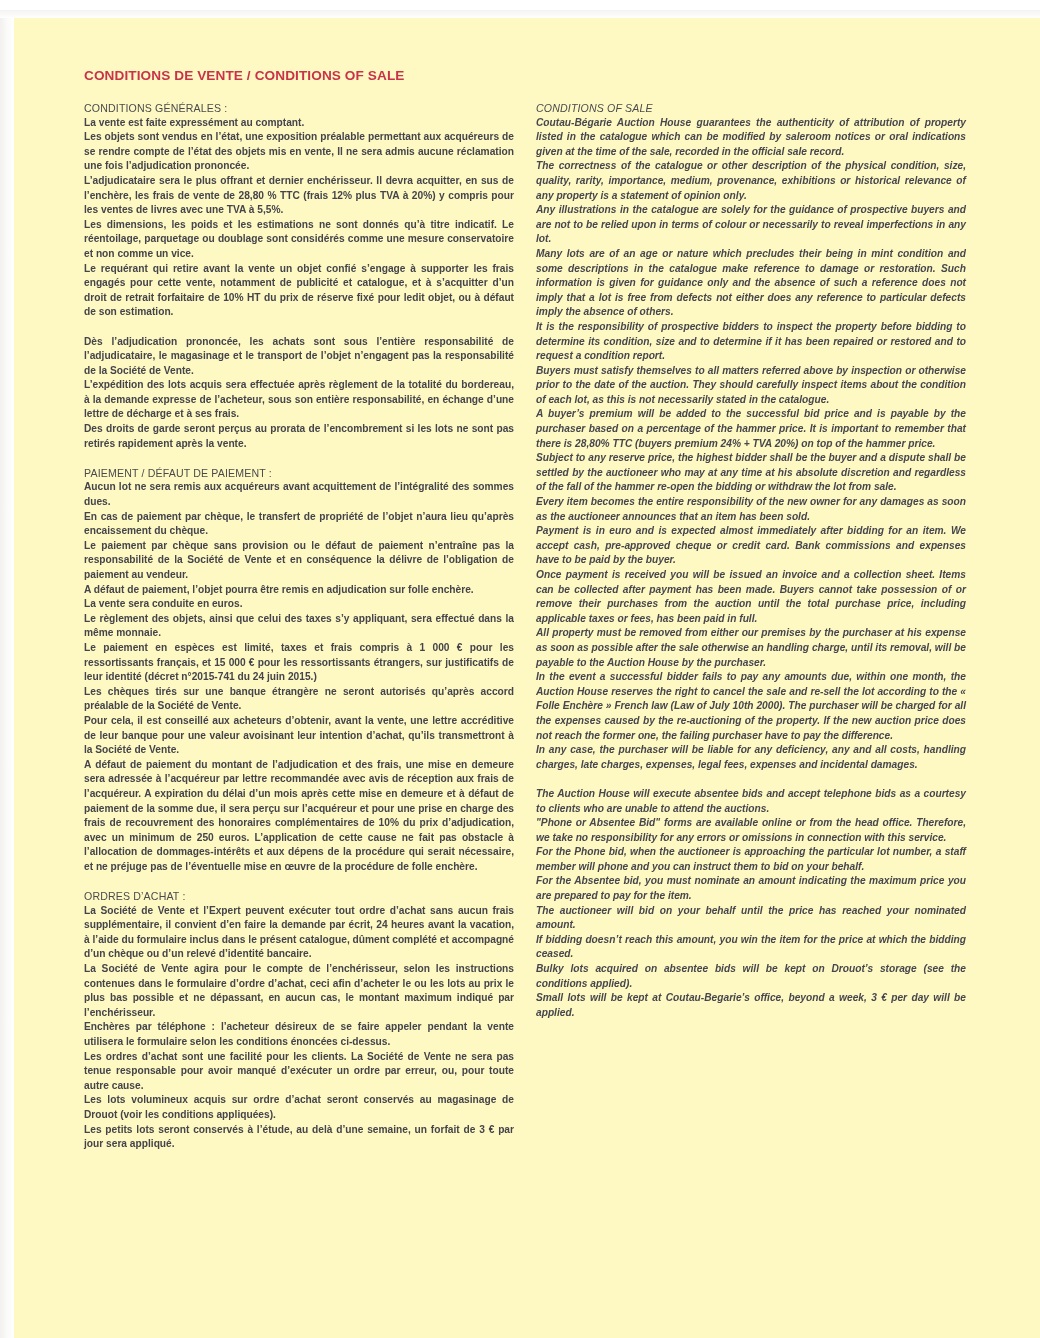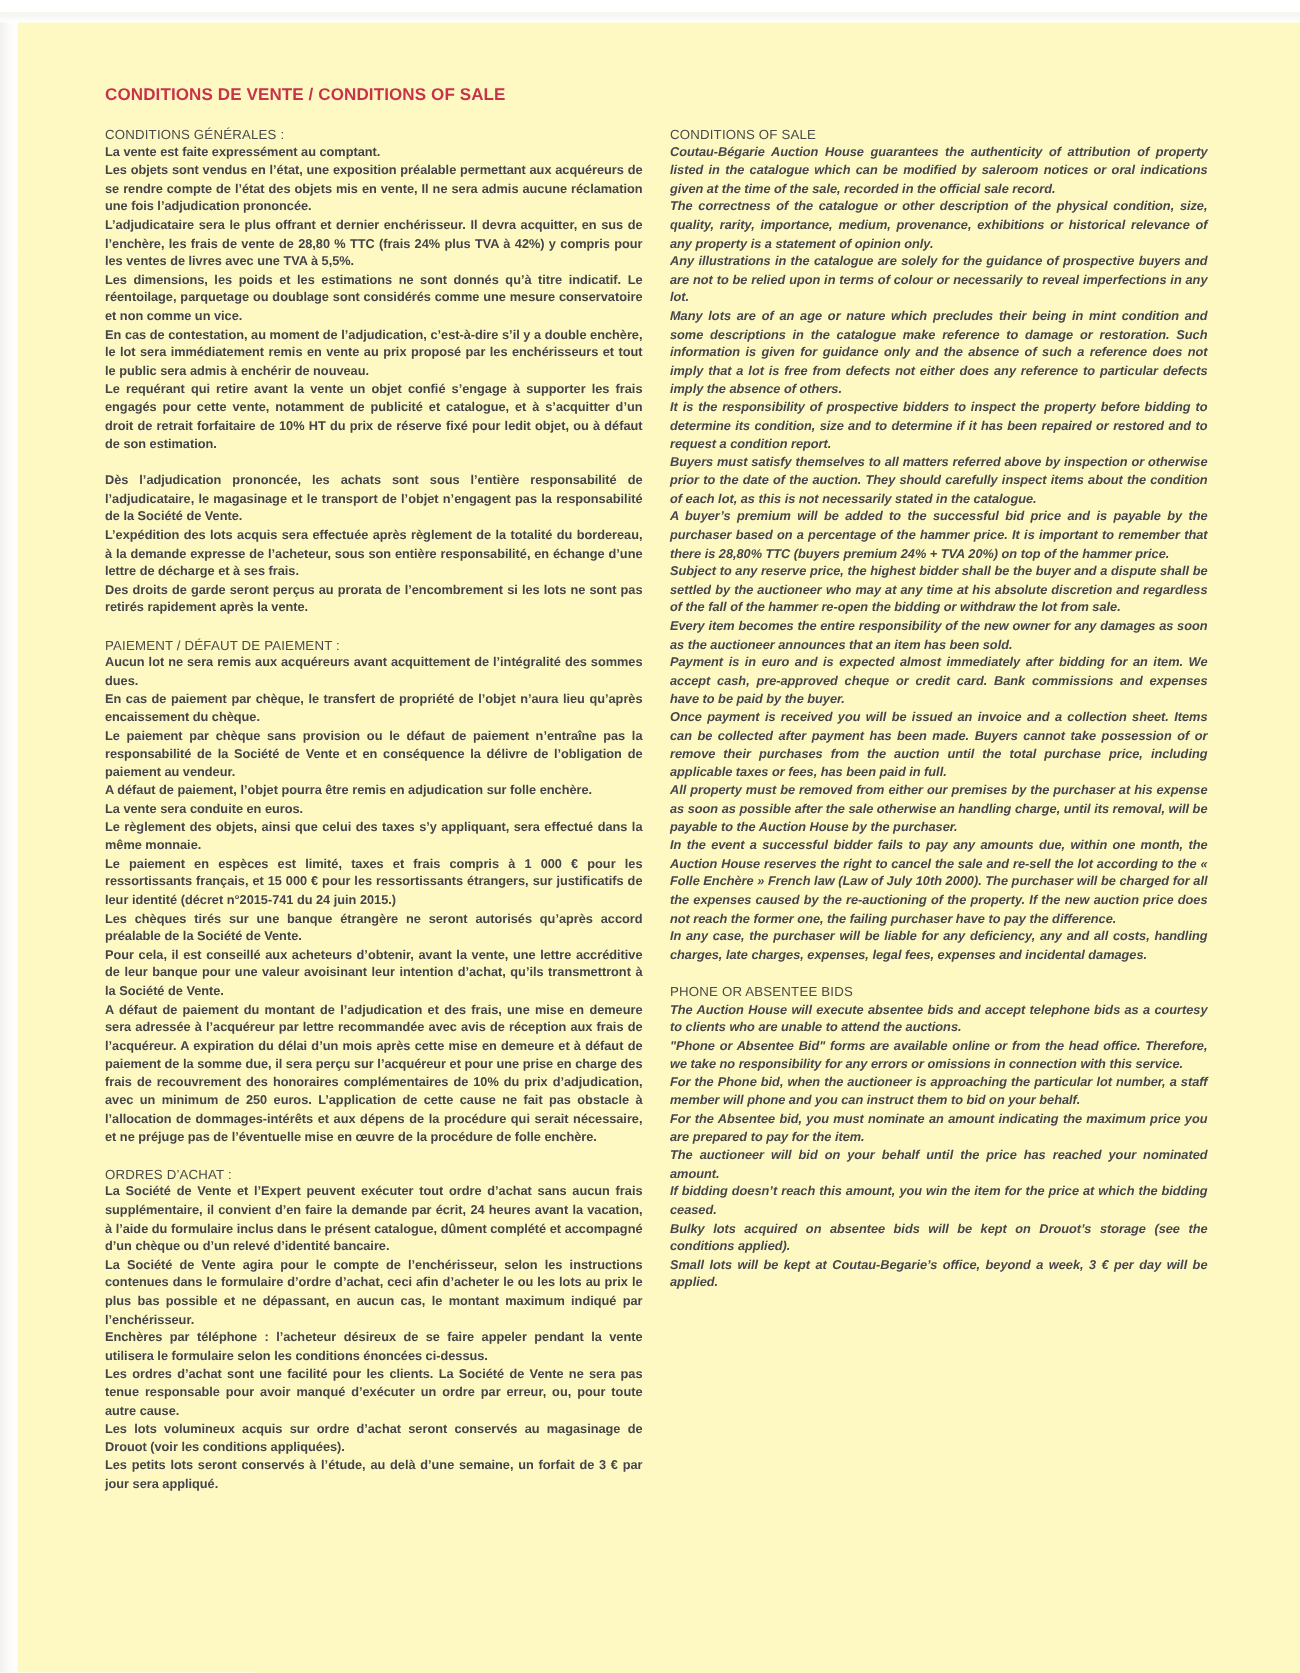--- a/index.html
+++ b/index.html
@@ -74,20 +74,21 @@
 
   .sec-head {
     font-size: 10.6px;
     line-height: 14.6px;
     color: #4a4a4c;
     margin: 0 0 0 0;
     letter-spacing: 0.15px;
     white-space: nowrap;
   }
   .col-right .sec-head {
+    font-style: italic;
   }
 
   p.para {
     margin: 0;
     font-size: 10.2px;
     line-height: 14.6px;
     text-align: justify;
     text-justify: inter-word;
     color: #44444a;
     hyphens: manual;
@@ -114,23 +115,22 @@
   <div class="scan-edge-left"></div>
   <div class="scan-edge-top"></div>
 
   <div class="doc-title" style="color: rgb(200, 51, 74);">CONDITIONS DE VENTE / CONDITIONS OF SALE</div>
 
   <div class="columns">
     <div class="col col-left" id="col-left">
         <div class="sec-head">CONDITIONS GÉNÉRALES :</div>
         <p class="para">La vente est faite expressément au comptant.</p>
         <p class="para">Les objets sont vendus en l’état, une exposition préalable permettant aux acquéreurs de se rendre compte de l’état des objets mis en vente, Il ne sera admis aucune réclamation une fois l’adjudication prononcée.</p>
-        <p class="para">L’adjudicataire sera le plus offrant et dernier enchérisseur. Il devra acquitter, en sus de l’enchère, les frais de vente de 28,80 % TTC (frais 24% plus TVA à 42%) y compris pour les ventes de livres avec une TVA à 5,5%.</p>
+        <p class="para">L’adjudicataire sera le plus offrant et dernier enchérisseur. Il devra acquitter, en sus de l’enchère, les frais de vente de 28,80 % TTC (frais 12% plus TVA à 20%) y compris pour les ventes de livres avec une TVA à 5,5%.</p>
         <p class="para">Les dimensions, les poids et les estimations ne sont donnés qu’à titre indicatif. Le réentoilage, parquetage ou doublage sont considérés comme une mesure conservatoire et non comme un vice.</p>
-        <p class="para">En cas de contestation, au moment de l’adjudication, c’est-à-dire s’il y a double enchère, le lot sera immédiatement remis en vente au prix proposé par les enchérisseurs et tout le public sera admis à enchérir de nouveau.</p>
         <p class="para">Le requérant qui retire avant la vente un objet confié s’engage à supporter les frais engagés pour cette vente, notamment de publicité et catalogue, et à s’acquitter d’un droit de retrait forfaitaire de 10% HT du prix de réserve fixé pour ledit objet, ou à défaut de son estimation.</p>
         <div class="spacer"></div>
         <p class="para">Dès l’adjudication prononcée, les achats sont sous l’entière responsabilité de l’adjudicataire, le magasinage et le transport de l’objet n’engagent pas la responsabilité de la Société de Vente.</p>
         <p class="para">L’expédition des lots acquis sera effectuée après règlement de la totalité du bordereau, à la demande expresse de l’acheteur, sous son entière responsabilité, en échange d’une lettre de décharge et à ses frais.</p>
         <p class="para">Des droits de garde seront perçus au prorata de l’encombrement si les lots ne sont pas retirés rapidement après la vente.</p>
         <div class="spacer"></div>
         <div class="sec-head">PAIEMENT / DÉFAUT DE PAIEMENT :</div>
         <p class="para">Aucun lot ne sera remis aux acquéreurs avant acquittement de l’intégralité des sommes dues.</p>
         <p class="para">En cas de paiement par chèque, le transfert de propriété de l’objet n’aura lieu qu’après encaissement du chèque.</p>
         <p class="para">Le paiement par chèque sans provision ou le défaut de paiement n’entraîne pas la responsabilité de la Société de Vente et en conséquence la délivre de l’obligation de paiement au vendeur.</p>
@@ -160,21 +160,20 @@
         <p class="para">Buyers must satisfy themselves to all matters referred above by inspection or otherwise prior to the date of the auction. They should carefully inspect items about the condition of each lot, as this is not necessarily stated in the catalogue.</p>
         <p class="para">A buyer’s premium will be added to the successful bid price and is payable by the purchaser based on a percentage of the hammer price. It is important to remember that there is 28,80% TTC (buyers premium 24% + TVA 20%) on top of the hammer price.</p>
         <p class="para">Subject to any reserve price, the highest bidder shall be the buyer and a dispute shall be settled by the auctioneer who may at any time at his absolute discretion and regardless of the fall of the hammer re-open the bidding or withdraw the lot from sale.</p>
         <p class="para">Every item becomes the entire responsibility of the new owner for any damages as soon as the auctioneer announces that an item has been sold.</p>
         <p class="para">Payment is in euro and is expected almost immediately after bidding for an item. We accept cash, pre-approved cheque or credit card. Bank commissions and expenses have to be paid by the buyer.</p>
         <p class="para">Once payment is received you will be issued an invoice and a collection sheet. Items can be collected after payment has been made. Buyers cannot take possession of or remove their purchases from the auction until the total purchase price, including applicable taxes or fees, has been paid in full.</p>
         <p class="para">All property must be removed from either our premises by the purchaser at his expense as soon as possible after the sale otherwise an handling charge, until its removal, will be payable to the Auction House by the purchaser.</p>
         <p class="para">In the event a successful bidder fails to pay any amounts due, within one month, the Auction House reserves the right to cancel the sale and re-sell the lot according to the « Folle Enchère » French law (Law of July 10th 2000). The purchaser will be charged for all the expenses caused by the re-auctioning of the property. If the new auction price does not reach the former one, the failing purchaser have to pay the difference.</p>
         <p class="para">In any case, the purchaser will be liable for any deficiency, any and all costs, handling charges, late charges, expenses, legal fees, expenses and incidental damages.</p>
         <div class="spacer"></div>
-        <div class="sec-head">PHONE OR ABSENTEE BIDS</div>
         <p class="para">The Auction House will execute absentee bids and accept telephone bids as a courtesy to clients who are unable to attend the auctions.</p>
         <p class="para">"Phone or Absentee Bid" forms are available online or from the head office. Therefore, we take no responsibility for any errors or omissions in connection with this service.</p>
         <p class="para">For the Phone bid, when the auctioneer is approaching the particular lot number, a staff member will phone and you can instruct them to bid on your behalf.</p>
         <p class="para">For the Absentee bid, you must nominate an amount indicating the maximum price you are prepared to pay for the item.</p>
         <p class="para">The auctioneer will bid on your behalf until the price has reached your nominated amount.</p>
         <p class="para">If bidding doesn’t reach this amount, you win the item for the price at which the bidding ceased.</p>
         <p class="para">Bulky lots acquired on absentee bids will be kept on Drouot’s storage (see the conditions applied).</p>
         <p class="para">Small lots will be kept at Coutau-Begarie’s office, beyond a week, 3 € per day will be applied.</p>
       </div>
   </div>

